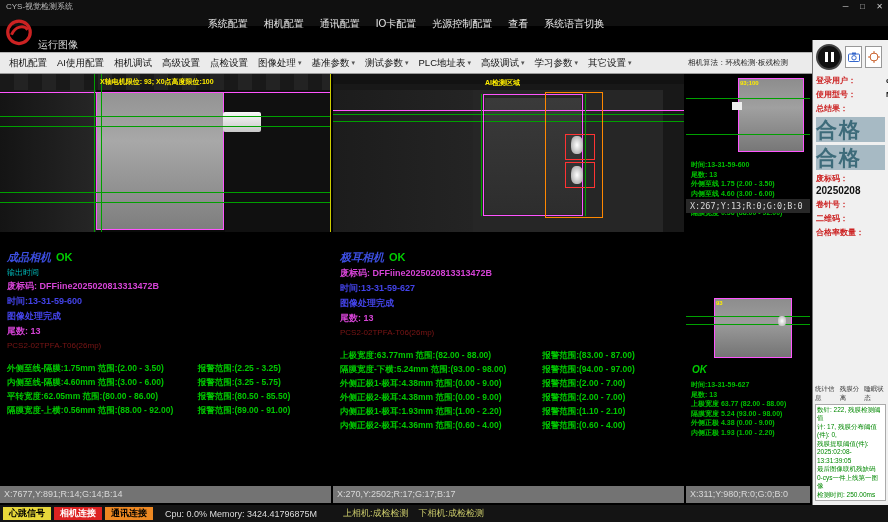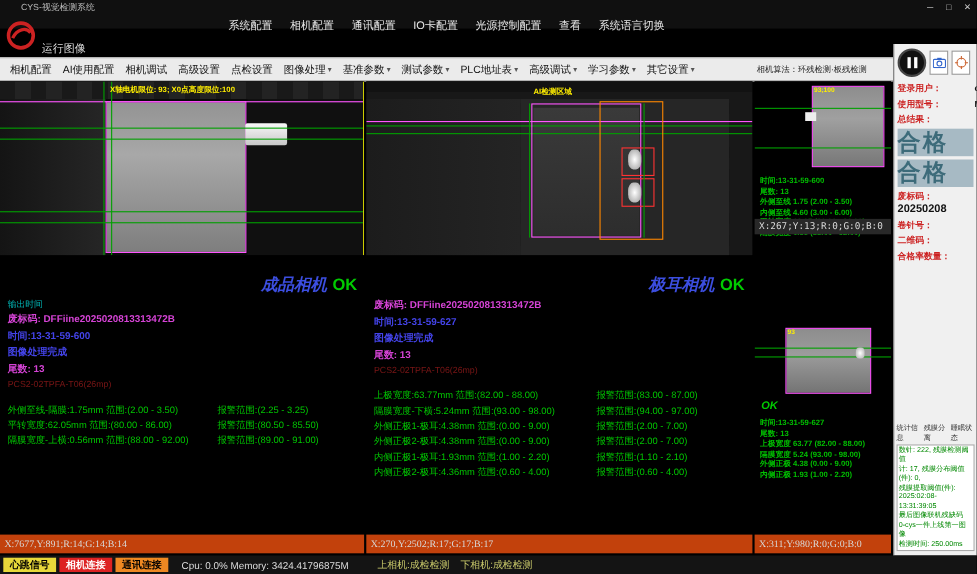--- a/index.html
+++ b/index.html
@@ -1,21 +1,21 @@
 <!DOCTYPE html>
 <html><head>
 <meta charset="utf-8">
 <style>
 *{margin:0;padding:0;box-sizing:border-box;}
 html,body{width:888px;height:522px;overflow:hidden;background:#000;}
 body{font-family:"Liberation Sans",sans-serif;position:relative;}
 #app{position:absolute;left:0;top:0;width:888px;height:522px;background:#000;}
 
 
-.titlebar{position:absolute;left:0;top:0;width:888px;height:26px;background:#101010;color:#bbb;font-size:8px;line-height:14px;padding-left:19px;}
+.titlebar{position:absolute;left:0;top:0;width:888px;height:26px;background:#101010;color:#bbb;font-size:8px;line-height:14px;padding-left:6px;}
 .wincontrols{position:absolute;right:0;top:0;height:14px;display:flex;}
 .wbtn{width:17px;text-align:center;font-size:8px;color:#ccc;line-height:14px;}
 
 
 .logo{position:absolute;left:4px;top:15px;width:30px;height:32px;}
 .menubar{position:absolute;left:36px;top:14px;width:740px;height:20px;display:flex;align-items:center;justify-content:center;}
 .menu-item{color:#e8e8e8;font-size:10px;padding:0 8px;line-height:20px;}
 .tabrow{position:absolute;left:0;top:34px;width:888px;height:18px;}
 .tab{color:#ddd;font-size:10px;margin-left:38px;line-height:18px;display:inline-block;}
 
@@ -28,32 +28,32 @@
 
 .cam{position:absolute;background:#000;}
 .cam-left{left:0;top:74px;width:331px;height:431px;}
 .cam-mid{left:333px;top:74px;width:351px;height:431px;}
 .cam-st{left:686px;top:74px;width:124px;height:139px;}
 .cam-sb{left:686px;top:272px;width:124px;height:233px;}
 .imgbox{position:absolute;left:0;top:0;overflow:hidden;}
 .imgbox>div,.imgbox>span{position:absolute;}
 .ovl-yellow{color:#ffee00;font-size:7px;font-weight:bold;white-space:nowrap;}
 .camtext{position:absolute;left:7px;top:176px;width:96%;}
-.camtitle{font-size:15px;font-weight:bold;font-style:italic;text-align:right;}
+.camtitle{font-size:11px;font-weight:bold;font-style:italic;}
 .t-name{color:#3c4ee0;}
 .t-ok{color:#00cc00;margin-left:5px;font-style:normal;}
 .t-cyan{color:#00b7b7;font-size:8px;margin-top:2px;}
 .t-mag{color:#d543d5;font-size:9px;font-weight:bold;margin-top:2px;}
 .t-blue{color:#4343e8;font-size:9px;font-weight:bold;margin-top:2px;}
 .t-dim{color:#7c1616;font-size:8px;margin-top:3px;}
 .meas{margin-top:11px;}
-.mrow{display:flex;font-size:8.5px;color:#00c800;line-height:14px;font-weight:normal;justify-content:space-between;}
+.mrow{display:flex;font-size:8.5px;color:#00c800;line-height:14px;font-weight:bold;justify-content:space-between;}
 .mleft{flex:0 0 60%;}
 .mright{flex:1;}
-.coordbar{position:absolute;left:0;bottom:2px;width:100%;height:17px;background:#c2410c;color:#d8d8d8;font-size:9px;line-height:17px;padding-left:4px;font-family:Liberation Serif, serif;}
+.coordbar{position:absolute;left:0;bottom:2px;width:100%;height:17px;background:#737373;color:#d8d8d8;font-size:9px;line-height:17px;padding-left:4px;font-family:Liberation Sans, sans-serif;}
 .coordbar-sm{position:absolute;left:0;bottom:0;width:100%;height:14px;background:#282828;color:#d8d8d8;font-size:8.5px;line-height:14px;padding-left:4px;font-family:"DejaVu Sans Mono",monospace;}
 .slines{position:absolute;left:5px;width:118px;}
 .sline{font-size:7px;color:#00c000;line-height:9.5px;font-weight:bold;}
 .okline{color:#00cc00;font-weight:bold;font-size:10px;font-style:italic;}
 
 
 .side{position:absolute;left:812px;top:40px;width:76px;height:465px;background:#f0f0f0;border-left:1px solid #777;padding:2px 3px;}
 .side-controls{display:flex;align-items:center;gap:3px;height:30px;}
 .pausebtn{width:26px;height:26px;border-radius:50%;background:#111;border:2px solid #444;display:flex;align-items:center;justify-content:center;}
 .pausebtn .bar{width:3px;height:10px;background:#fff;margin:0 1.5px;}
@@ -179,20 +179,24 @@
       <div class="t-cyan">输出时间</div>
       <div class="t-mag">废标码: DFFiine2025020813313472B</div>
       <div class="t-blue">时间:13-31-59-600</div>
       <div class="t-blue">图像处理完成</div>
       <div class="t-mag">尾数: 13</div>
       <div class="t-dim">PCS2-02TPFA-T06(26mp)</div>
       <div class="meas" id="meas-left">
           <div class="mrow">
             <span class="mleft">外侧至线-隔膜:1.75mm 范围:(2.00 - 3.50)</span>
             <span class="mright">报警范围:(2.25 - 3.25)</span>
+          </div>
+          <div class="mrow">
+            <span class="mleft">内侧至线-隔膜:4.60mm 范围:(3.00 - 6.00)</span>
+            <span class="mright">报警范围:(3.25 - 5.75)</span>
           </div>
           <div class="mrow">
             <span class="mleft">平转宽度:62.05mm 范围:(80.00 - 86.00)</span>
             <span class="mright">报警范围:(80.50 - 85.50)</span>
           </div>
           <div class="mrow">
             <span class="mleft">隔膜宽度-上横:0.56mm 范围:(88.00 - 92.00)</span>
             <span class="mright">报警范围:(89.00 - 91.00)</span>
           </div>
         </div>

